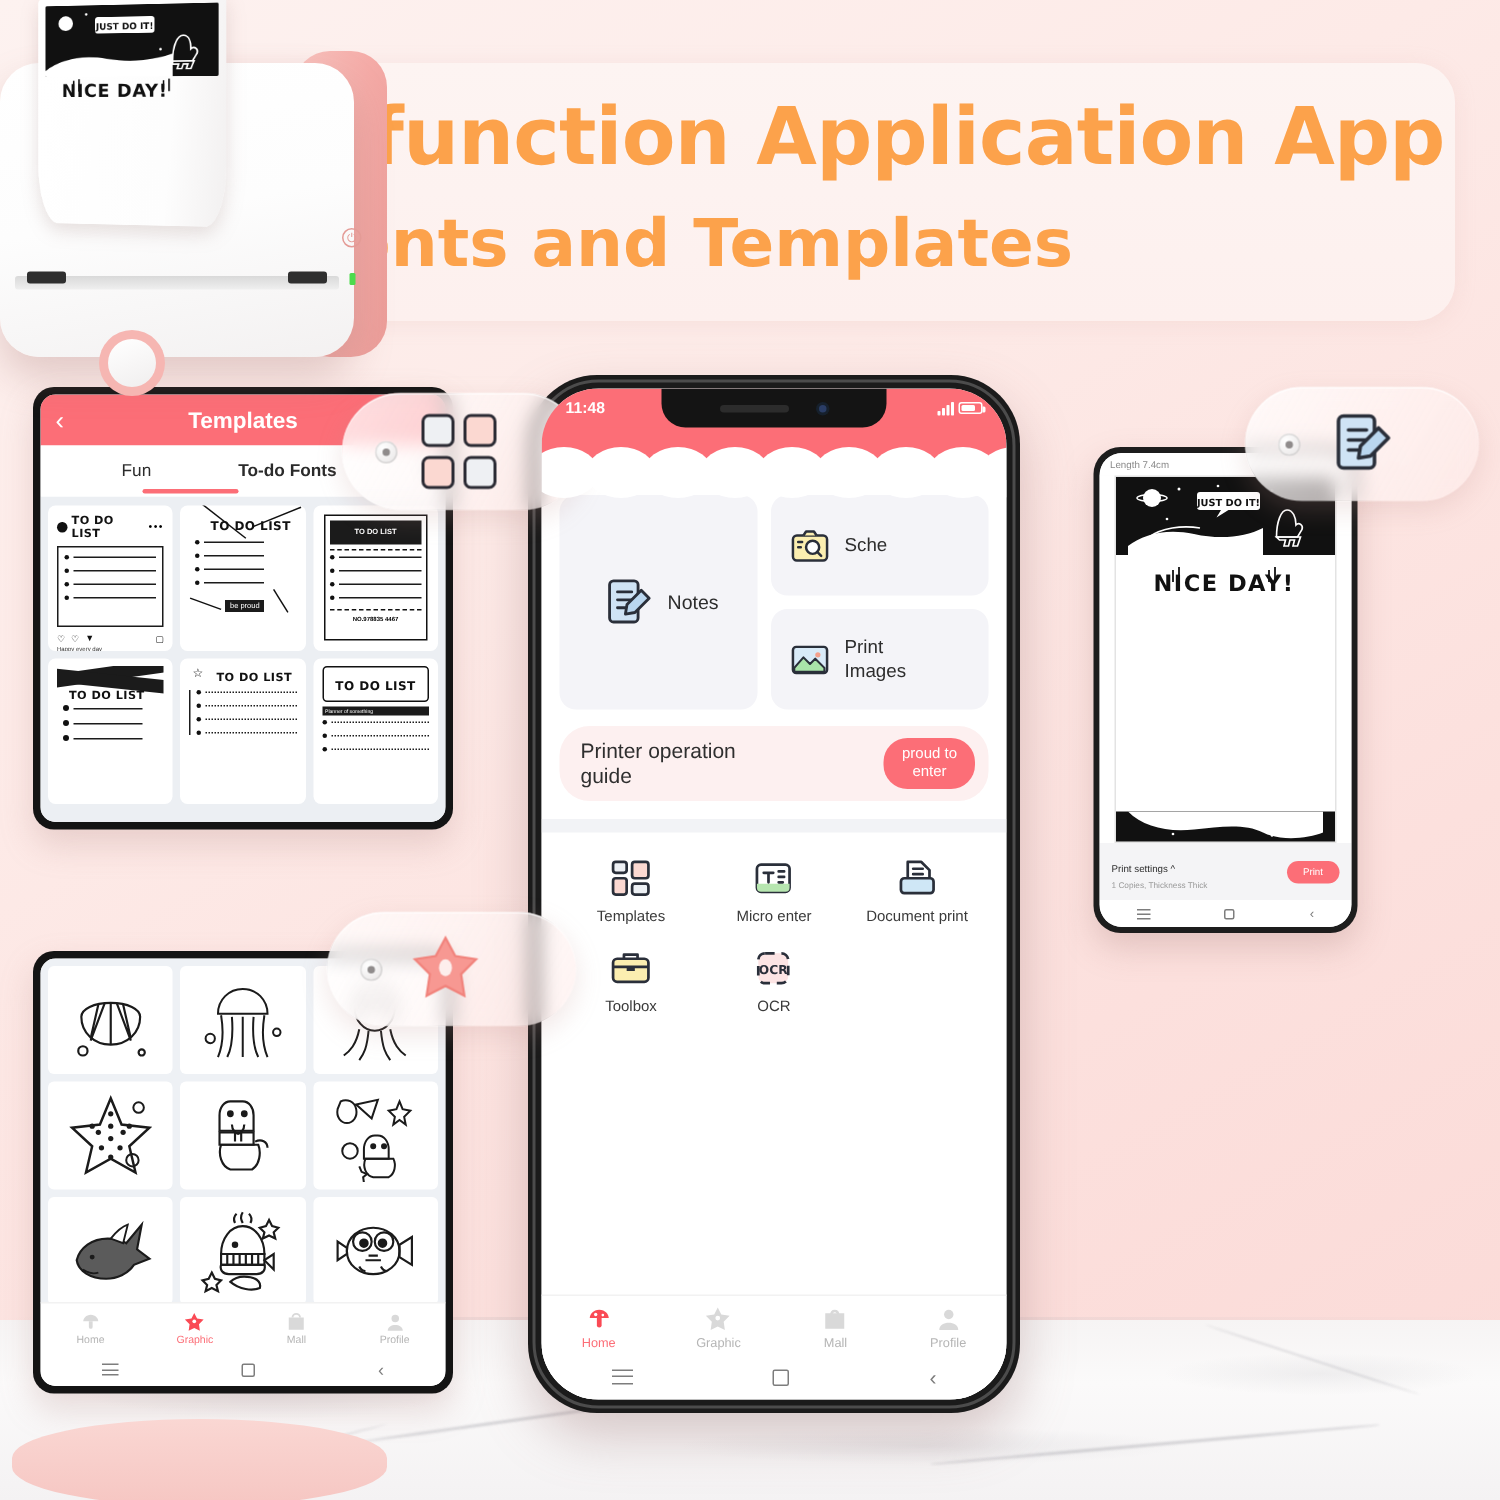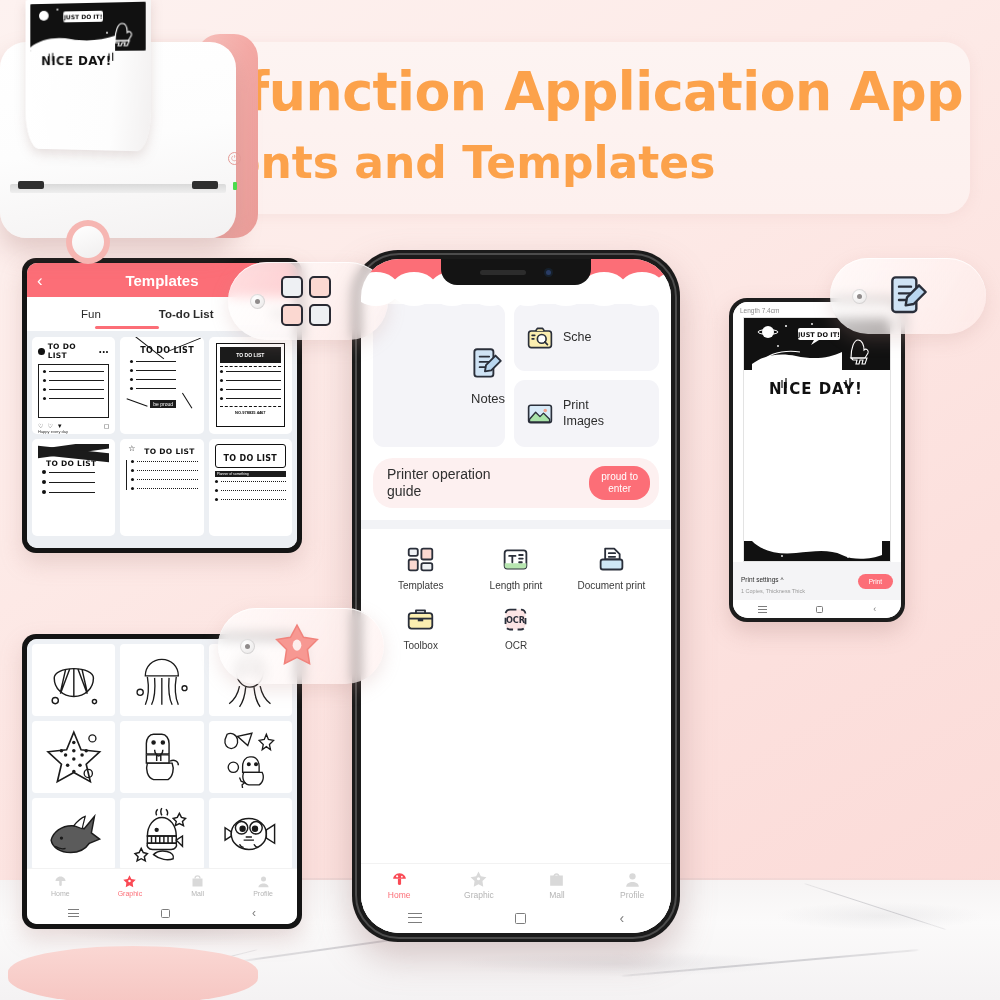--- a/index.html
+++ b/index.html
@@ -193,21 +193,21 @@
   }
   .wave .bump {
     position: absolute; bottom: -12px; width: 46px; height: 34px;
     background: #fff; border-radius: 50%;
   }
   .appbody { flex: 1; background: #fff; padding: 10px 12px 0 12px; overflow: hidden; }
 
   .quickrow { display: flex; gap: 9px; }
   .card-notes {
     flex: 1.02; background: #f4f4f8; border-radius: 11px; height: 143px;
-    display: flex; flex-direction: column; align-items: flex-end; justify-content: center; gap: 8px;
+    display: flex; align-items: center; justify-content: center; gap: 8px;
   }
   .card-notes .lbl { font-size: 13px; color: #2d2d2d; }
   .qcol { flex: 1.12; display: flex; flex-direction: column; gap: 9px; }
   .card-sm {
     background: #f4f4f8; border-radius: 11px; flex: 1;
     display: flex; align-items: center; gap: 9px; padding-left: 12px;
   }
   .card-sm .lbl { font-size: 12.5px; color: #2d2d2d; line-height: 1.25; }
 
   .guide {
@@ -361,21 +361,21 @@
 </div>
 
 <div class="device" id="tabletA">
   <div class="screen-inner">
     <div class="tpl-header">
       <span class="tpl-back">‹</span>
       <span class="tpl-title">Templates</span>
     </div>
     <div class="tpl-tabs">
       <span class="tab">Fun</span>
-      <span class="tab active">To-do List</span>
+      <span class="tab active">To-do Fonts</span>
       <span class="tab">Frame</span>
       <span class="tab">Sche</span>
       <div class="tpl-underline"></div>
     </div>
     <div class="tpl-grid">
 
       <div class="tpl-card">
         <div style="display:flex;align-items:center;gap:3px;">
           <div style="width:7px;height:7px;border-radius:50%;background:#111;"></div>
           <span class="tdl-title">TO DO LIST</span>
@@ -683,20 +683,34 @@
   </div>
 </div>
 
 <div class="device" id="phone">
   <div class="screen-inner">
     <div class="notch">
       <span class="speaker"></span>
       <span class="cam"></span>
     </div>
 
+    <div class="statusbar">
+      <span>11:48</span>
+      <span class="sb-right">
+        <span class="bars">
+          <i style="height:3px"></i>
+            <i style="height:5px"></i>
+            <i style="height:7px"></i>
+            <i style="height:9px"></i>
+        </span>
+        <span class="batt">
+            <i></i>
+          </span>
+      </span>
+    </div>
 
 
     <div class="wave">
       <span class="bump" style="left:-8px;"></span>
         <span class="bump" style="left:30px;"></span>
       <span class="bump" style="left:68px;"></span>
         <span class="bump" style="left:106px;"></span>
       <span class="bump" style="left:144px;"></span>
         <span class="bump" style="left:182px;"></span>
       <span class="bump" style="left:220px;"></span>
@@ -757,21 +771,21 @@
             <rect x="17" y="20" width="12" height="8" rx="2" fill="#eef1f5"></rect>
           </svg>
           <span class="lbl">Templates</span>
         </div>
         <div class="feat">
           <svg viewBox="0 0 32 32">
             <rect x="4" y="6" width="24" height="20" rx="3" fill="#fff" stroke="#2a2f3a" stroke-width="2"></rect>
             <path d="M4 20h24v3a3 3 0 0 1-3 3H7a3 3 0 0 1-3-3z" fill="#b7e6b0"></path>
             <path d="M9 12h7M12.5 12v7M20 11h4M20 15h4M20 19h3" stroke="#2a2f3a" stroke-width="2" stroke-linecap="round"></path>
           </svg>
-          <span class="lbl">Length print</span>
+          <span class="lbl">Micro enter</span>
         </div>
         <div class="feat">
           <svg viewBox="0 0 32 32">
             <path d="M9 4h10l6 6v6H9z" fill="#fff" stroke="#2a2f3a" stroke-width="2" stroke-linejoin="round"></path>
             <path d="M13 9h7M13 13h7" stroke="#2a2f3a" stroke-width="2" stroke-linecap="round"></path>
             <rect x="4" y="16" width="24" height="11" rx="2.5" fill="#cfe7f6" stroke="#2a2f3a" stroke-width="2"></rect>
           </svg>
           <span class="lbl">Document print</span>
         </div>
         <div class="feat">

